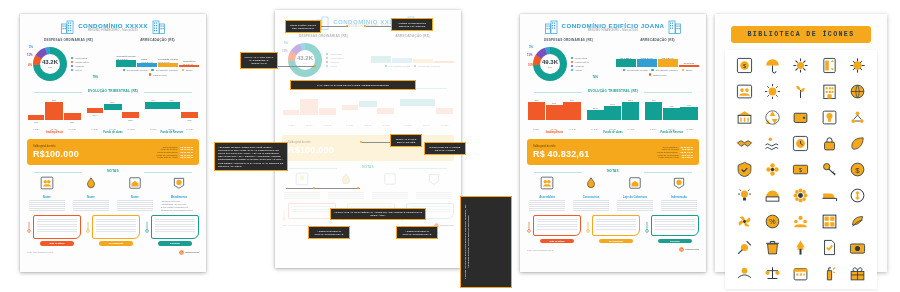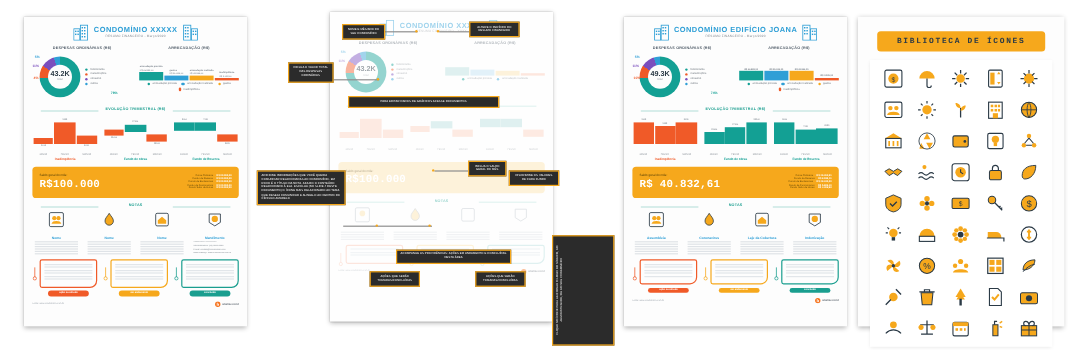--- a/index.html
+++ b/index.html
@@ -93,21 +93,21 @@
   .wfname { text-align: center; font-size: 2.6px; font-weight: bold; color: #f05a28; margin-top: .5px; }
   .wfname.teal { color: #13a094; }
 
   
   .saldo {
     margin-top: 3px; background: #f6a81c; border-radius: 3px;
     display: flex; align-items: center; justify-content: space-between;
     padding: 3px 6px; height: 26px;
   }
   .saldo-l .s-cap { font-size: 2.6px; color: #5d4407; line-height: 4px; }
-  .saldo-l .s-val { font-size: 9px; font-weight: bold; color: #ffffff; line-height: 11px; letter-spacing: .2px; font-family: Liberation Mono, monospace; }
+  .saldo-l .s-val { font-size: 9px; font-weight: bold; color: #ffffff; line-height: 11px; letter-spacing: .2px; }
   .saldo-r { display: flex; flex-direction: column; gap: .6px; align-items: flex-end; }
   .sr { display: flex; gap: 3px; font-size: 2.1px; color: #6a4d09; white-space: nowrap; }
   .sr b { color: #ffffff; }
 
   
   .notas { margin-top: 2px; }
   .nrow { display: flex; gap: 4px; margin-top: 1px; }
   .ncell { flex: 1 1 0; text-align: center; }
   .nicon { width: 14px; height: 14px; margin: 0 auto; }
   .nttl { font-size: 2.8px; font-weight: bold; color: #2f9fd6; margin-top: .5px; }

